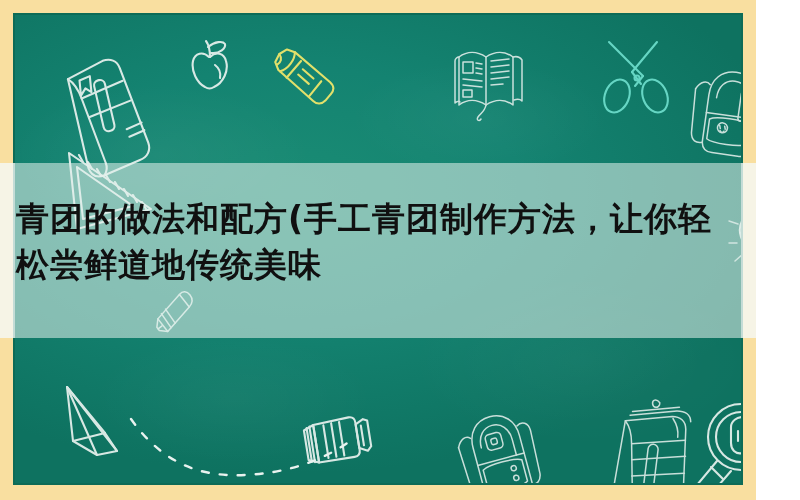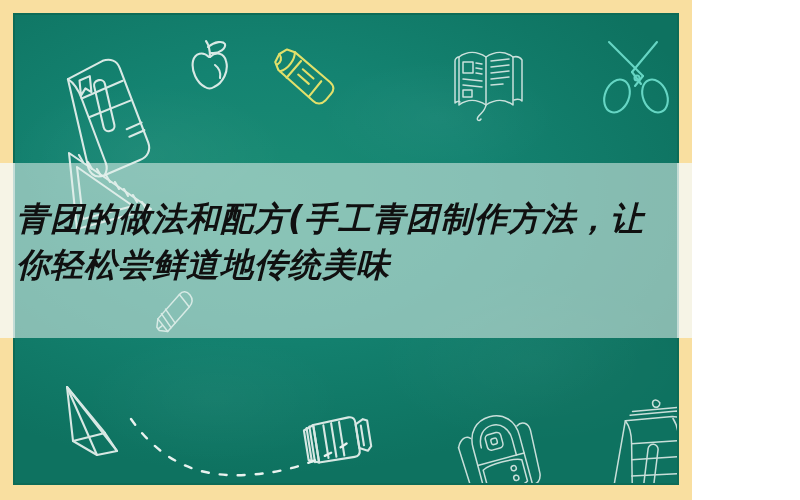--- a/index.html
+++ b/index.html
@@ -7,25 +7,24 @@
     padding: 0;
     background: #ffffff;
   }
   body {
     font-family: "DejaVu Sans", "Liberation Sans", sans-serif;
   }
 
   
   #poster {
     position: relative;
-    width: 692px;
+    width: 756px;
     height: 500px;
     overflow: hidden;
     background: #ec4899;
-    font-style: italic;
   }
 
   
   .frame-outer {
     position: absolute;
     inset: 0;
     background: #f9dfa0;
   }
 
   

